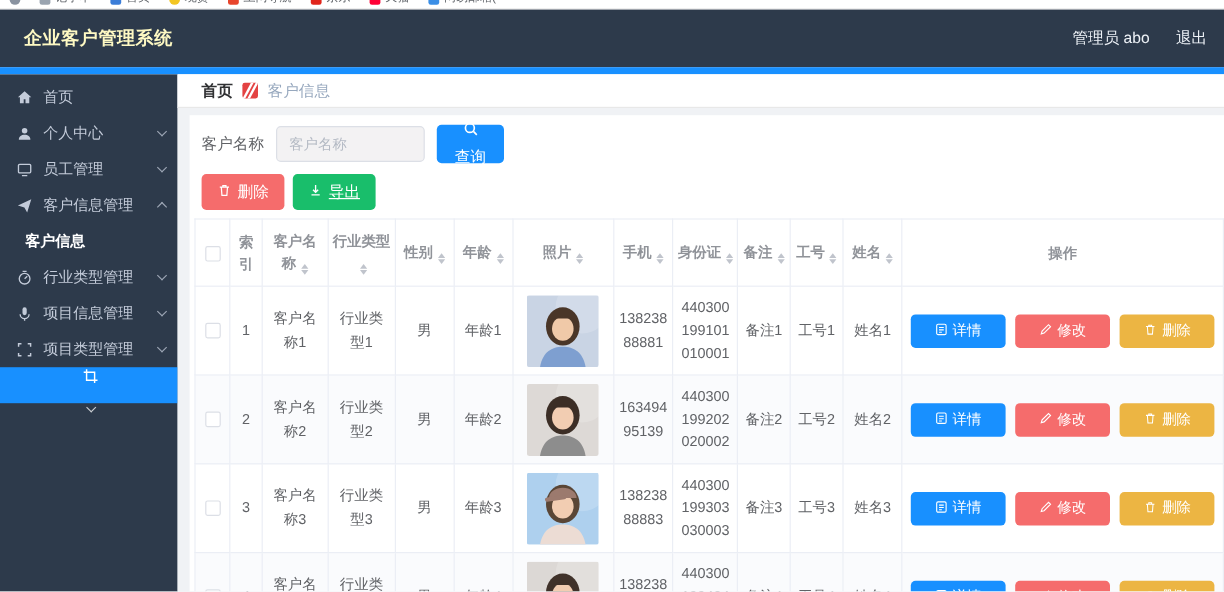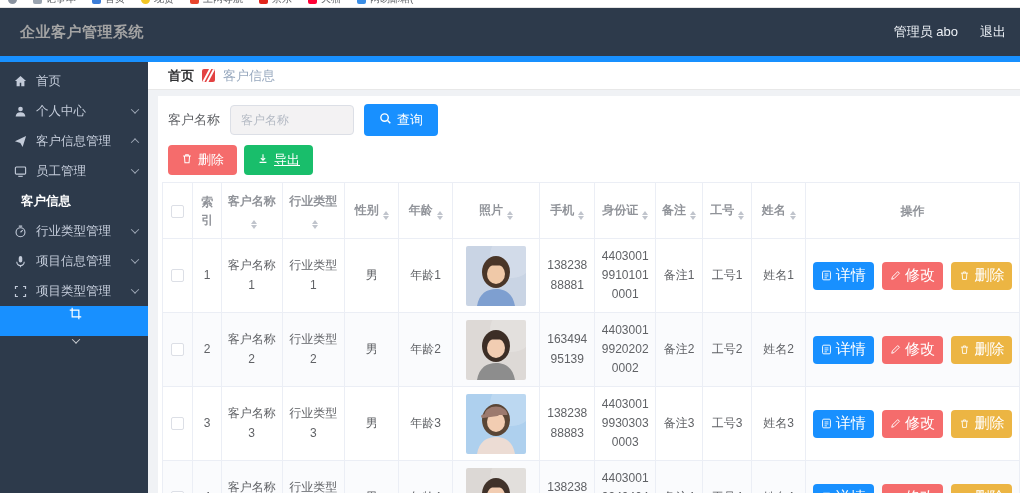--- a/index.html
+++ b/index.html
@@ -11,21 +11,21 @@
 
   
   .bookmarks{height:8px;background:#fff;border-bottom:1px solid #e3e3e3;overflow:hidden;}
   .bm-strip{display:flex;align-items:center;gap:16px;padding-left:8px;margin-top:-9px;white-space:nowrap;}
   .bm-item{display:inline-flex;align-items:center;gap:4px;font-size:10px;color:#5f6368;line-height:16px;cursor:pointer;}
   .bm-ico{width:9px;height:9px;border-radius:2px;display:inline-block;}
   .bm-ico.circle{border-radius:50%;}
 
   
   .header{height:48px;background:var(--dark);display:flex;align-items:center;padding:0 14px 0 20px;}
-  .header .title{color:#a3a3a3;font-size:15px;font-weight:bold;letter-spacing:.5px;}
+  .header .title{color:#fef9c3;font-size:15px;font-weight:bold;letter-spacing:.5px;}
   .header .right{margin-left:auto;display:flex;align-items:center;gap:22px;color:#eef2f7;font-size:13px;}
   .header .right .logout{cursor:pointer;}
   .blue-strip{height:6px;background:var(--blue);}
 
   
   .layout{display:flex;height:431px;}
   .sidebar{width:148px;background:var(--dark);padding-top:4px;flex:none;}
   .side-item{height:30px;display:flex;align-items:center;gap:9px;padding:0 10px 0 13px;
     color:#c3cbd9;font-size:12.5px;cursor:pointer;}
   .side-item .s-icon{width:14px;height:14px;flex:none;display:flex;align-items:center;justify-content:center;}
@@ -54,40 +54,40 @@
   
   .card{flex:1;background:#fff;margin:6px 0 0 10px;padding:8px 0 0 2px;overflow:hidden;}
   .search-row{display:flex;align-items:center;gap:10px;padding-left:8px;height:32px;}
   .search-label{font-size:13px;color:#606266;}
   .search-input{width:124px;height:30px;background:#f3f2f3;border:1px solid #dcdfe6;border-radius:4px;
     padding:0 10px;font-size:12px;color:#606266;outline:none;}
   .search-input::placeholder{color:#b4bac4;}
   .btn{display:inline-flex;align-items:center;justify-content:center;gap:5px;border:none;border-radius:4px;
     color:#fff;font-size:13px;cursor:pointer;white-space:nowrap;}
   .btn svg{flex:none;}
-  .btn-query{background:var(--blue);height:32px;padding:0 15px;}
+  .btn-query{background:var(--blue);height:32px;padding:0 15px;flex-direction:column;}
   .toolbar{display:flex;align-items:center;gap:7px;padding-left:8px;margin-top:9px;}
   .btn-del{background:var(--red);height:30px;padding:0 13px;}
   .btn-exp{background:var(--green);height:30px;padding:0 13px;text-decoration:underline;}
 
   
   table{border-collapse:collapse;table-layout:fixed;margin-top:7px;margin-left:2px;}
   th,td{border:1px solid var(--border);text-align:center;vertical-align:middle;}
   th{font-size:12px;color:var(--th-text);font-weight:bold;padding:9px 3px;line-height:1.5;}
   td{font-size:12px;color:var(--td-text);height:74px;padding:6px 4px;line-height:1.6;}
   tr.striped td{background:#fafbfd;}
   td.wrap{word-break:break-all;}
   .carets{display:inline-flex;flex-direction:column;gap:1px;margin-left:4px;vertical-align:-1px;}
   .carets i{width:0;height:0;border-left:3.5px solid transparent;border-right:3.5px solid transparent;display:block;}
   .carets .up{border-bottom:4px solid #c0c4cc;}
   .carets .dn{border-top:4px solid #c0c4cc;}
   .cb{width:13px;height:13px;border:1px solid #dcdfe6;border-radius:2px;background:#fff;display:inline-block;
     vertical-align:middle;cursor:pointer;}
   .photo{width:60px;height:60px;display:inline-block;vertical-align:middle;border-radius:2px;overflow:hidden;}
-  .btn-sm{height:28px;padding:0 8px;font-size:15px;gap:4px;}
+  .btn-sm{height:28px;padding:0 20px;font-size:12px;gap:4px;}
   .btn-detail{background:var(--blue);} .btn-edit{background:var(--red);} .btn-rowdel{background:var(--yellow);}
   .actions-cell{white-space:nowrap;}
   .actions-cell .btn{margin:0 2.5px;}
 </style>
 </head>
 <body>
 
 <div class="bookmarks">
   <div class="bm-strip" id="bm-strip">
       <span class="bm-item">
@@ -150,35 +150,35 @@
             <circle cx="7" cy="4.3" r="2.5" fill="currentColor"></circle>
             <path d="M1.8 12.3c0-2.9 2.3-4.5 5.2-4.5s5.2 1.6 5.2 4.5z" fill="currentColor"></path>
           </svg>
         </span>
     <span class="s-label">个人中心</span>
         <span class="chev down"></span>
       </div>
       <div class="side-item ">
     <span class="s-icon">
           <svg viewBox="0 0 14 14">
+            <rect x="1.5" y="2.2" width="11" height="7.6" rx="1" fill="none" stroke="currentColor" stroke-width="1.2"></rect>
+            <path d="M4.6 12.2h4.8" stroke="currentColor" stroke-width="1.2"></path>
+          </svg>
+        </span>
+    <span class="s-label">员工管理</span>
+        <span class="chev down"></span>
+      </div>
+      <div class="side-item ">
+    <span class="s-icon">
+          <svg viewBox="0 0 14 14">
             <path d="M1 6.8L13 1.2 9.3 13 6.8 8.6z" fill="currentColor"></path>
           </svg>
         </span>
     <span class="s-label">客户信息管理</span>
         <span class="chev up"></span>
-      </div>
-      <div class="side-item ">
-    <span class="s-icon">
-          <svg viewBox="0 0 14 14">
-            <rect x="1.5" y="2.2" width="11" height="7.6" rx="1" fill="none" stroke="currentColor" stroke-width="1.2"></rect>
-            <path d="M4.6 12.2h4.8" stroke="currentColor" stroke-width="1.2"></path>
-          </svg>
-        </span>
-    <span class="s-label">员工管理</span>
-        <span class="chev down"></span>
       </div>
       <div class="side-sub">客户信息</div>
       <div class="side-item ">
     <span class="s-icon">
           <svg viewBox="0 0 14 14">
             <circle cx="7" cy="7.8" r="4.8" fill="none" stroke="currentColor" stroke-width="1.2"></circle>
             <path d="M7 7.8l2.4-2.2M5.2 1.2h3.6" stroke="currentColor" stroke-width="1.2"></path>
           </svg>
         </span>
     <span class="s-label">行业类型管理</span>

